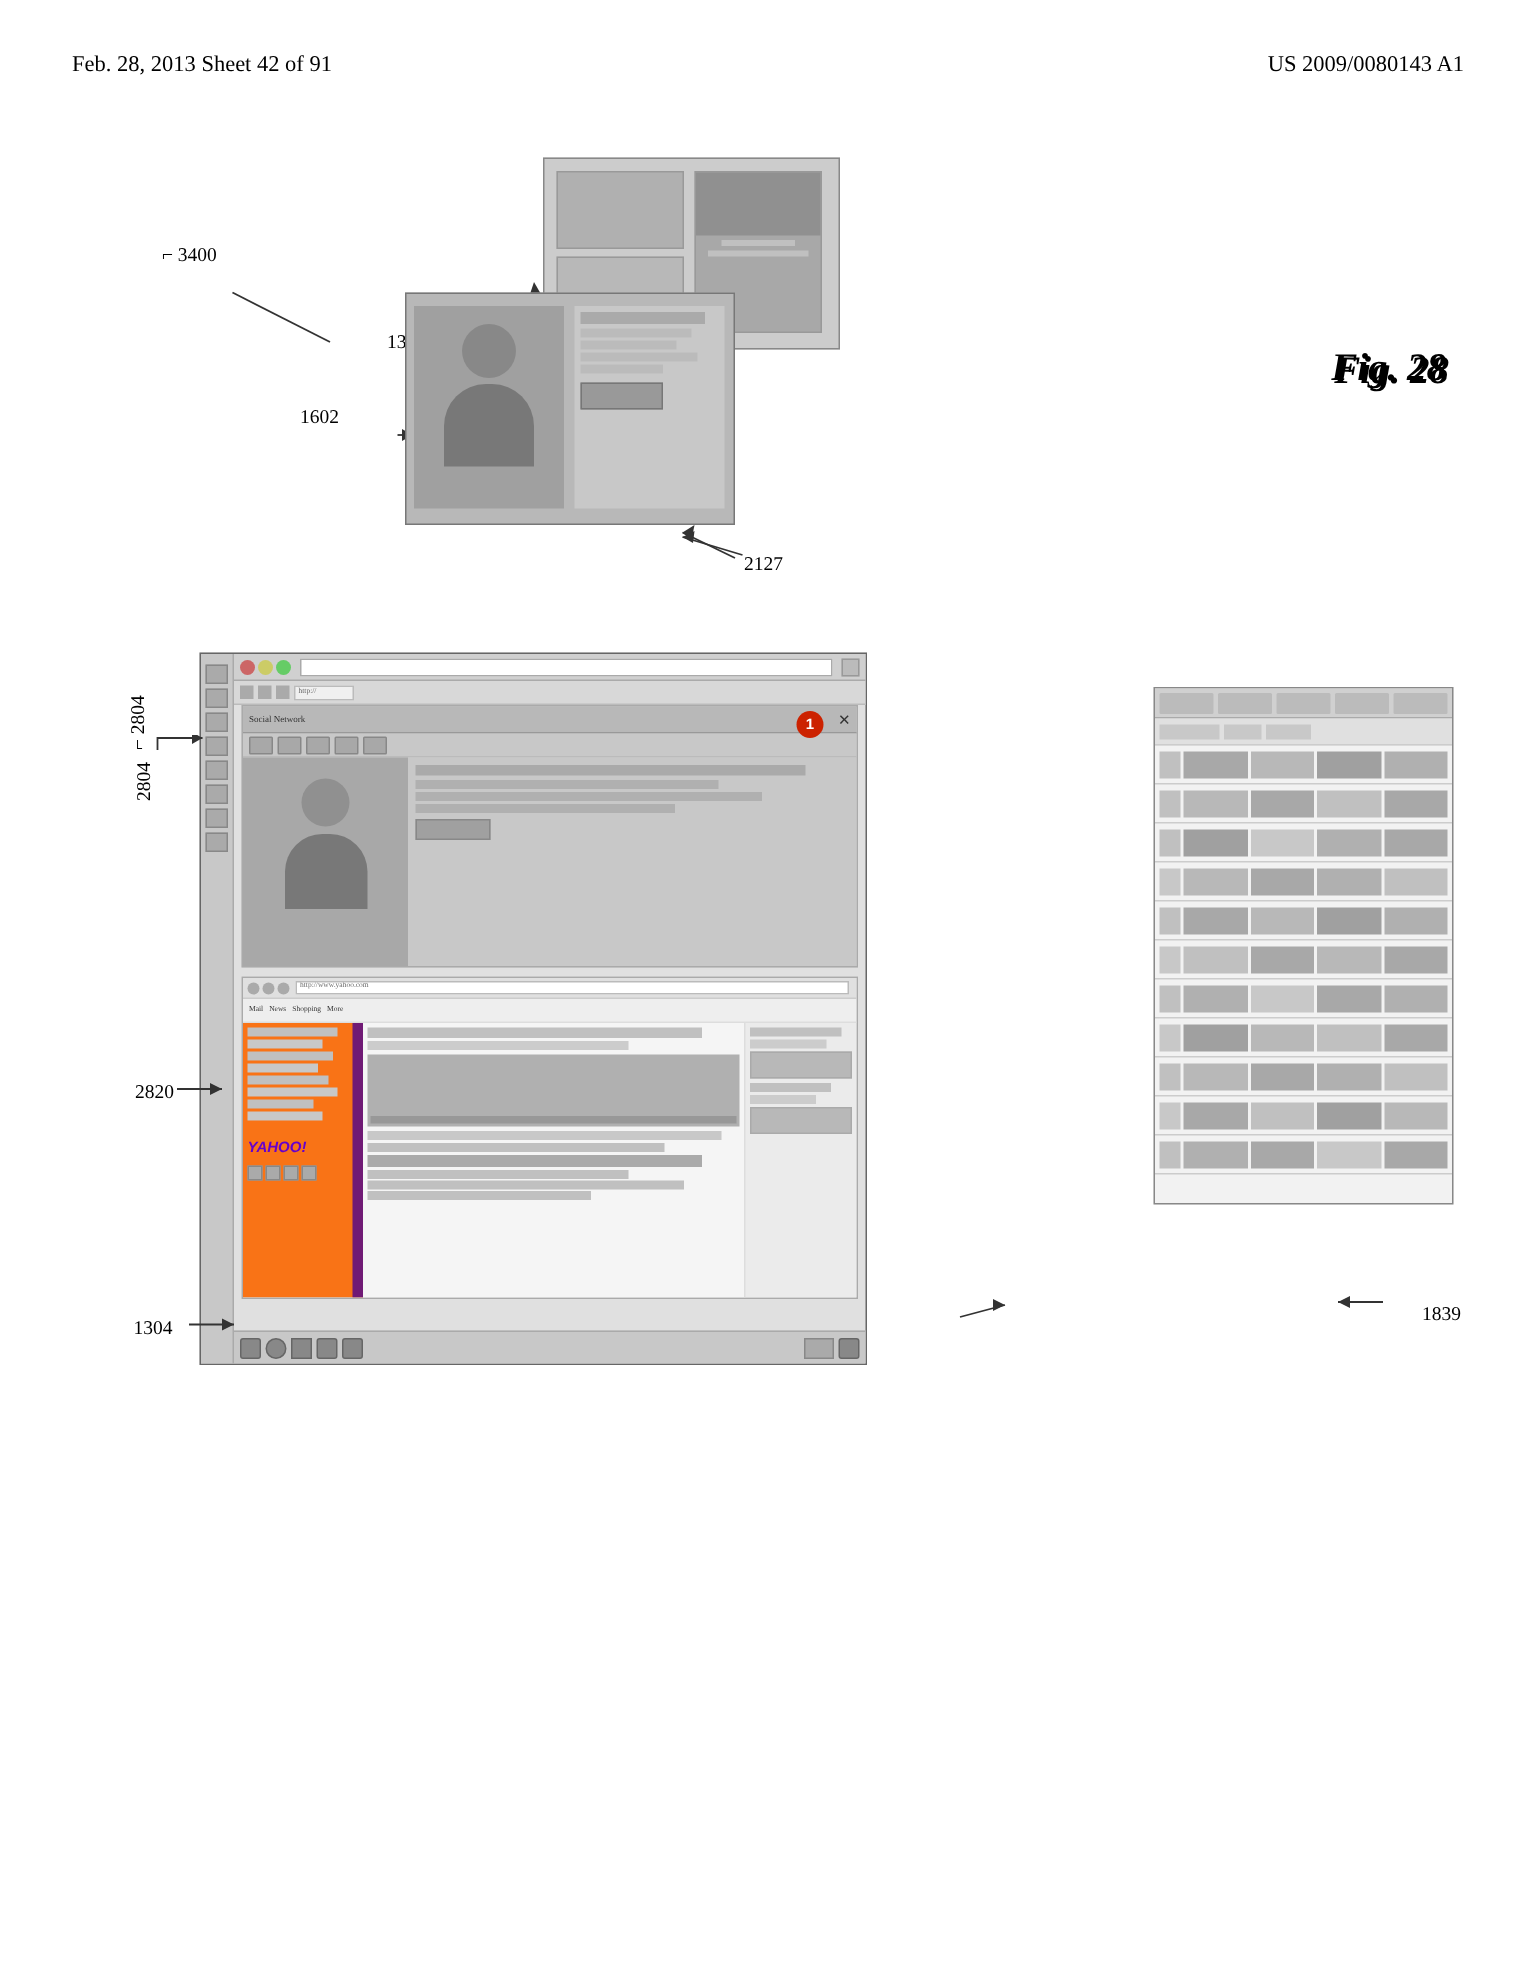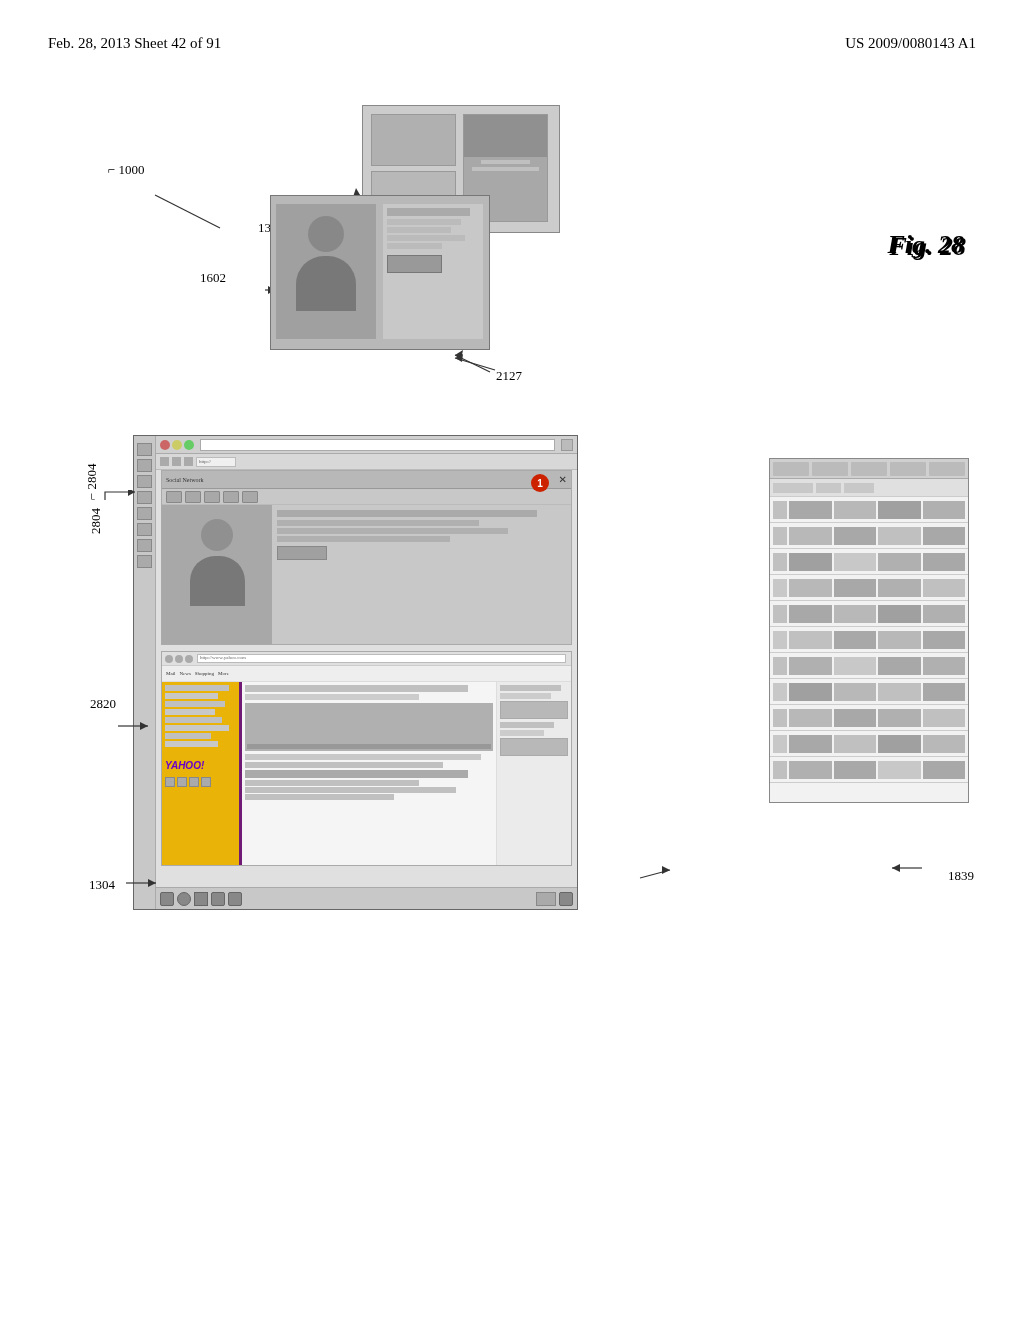--- a/index.html
+++ b/index.html
@@ -88,21 +88,21 @@
   <line x1="155" y1="880" x2="200" y2="876" stroke="#333" stroke-width="1.2"></line>
   <polygon points="200,876 192,872 192,880" fill="#333"></polygon>
 
   <line x1="640" y1="878" x2="670" y2="870" stroke="#333" stroke-width="1.2"></line>
   <polygon points="670,870 662,866 662,874" fill="#333"></polygon>
 </svg>
 
 <div class="fig-label" style="position:absolute; right:60px; top:230px; font-size:26px; font-weight:bold; font-style:italic;">Fig. 28</div>
 
 <div style="position:absolute; top:162px; left:108px; font-size:13px;">
-  <span style="font-size:13px; writing-mode:horizontal-tb;">⌐ 1000</span>
+  <span style="font-size:13px; writing-mode:horizontal-tb;">⌐ 3400</span>
 </div>
 
 <div style="position:absolute; top:105px; left:362px; width:198px; height:128px; background:#cccccc; border:1.5px solid #888;">
 
   <div style="position:absolute; top:8px; left:8px; width:85px; height:52px; background:#b0b0b0; border:1px solid #999;"></div>
   <div style="position:absolute; top:8px; left:100px; width:85px; height:108px; background:#a8a8a8; border:1px solid #999;">
     <div style="width:100%;height:40%;background:#909090;"></div>
     <div style="width:60%;height:4px;background:#c0c0c0;margin:3px auto;"></div>
     <div style="width:80%;height:4px;background:#c0c0c0;margin:2px auto;"></div>
   </div>
@@ -217,21 +217,21 @@
 
       <div style="height:16px;background:#eeeeee;border-bottom:1px solid #ddd;display:flex;align-items:center;padding:0 4px;gap:4px;">
         <span style="font-size:5px;color:#333;">Mail</span>
         <span style="font-size:5px;color:#333;">News</span>
         <span style="font-size:5px;color:#333;">Shopping</span>
         <span style="font-size:5px;color:#333;">More</span>
       </div>
 
       <div style="display:flex;height:calc(100% - 30px);">
 
-        <div style="width:80px;background:#eab308;padding:3px;border-right:3px solid #701a75;">
+        <div style="width:80px;background:#f97316;padding:3px;border-right:7px solid #701a75;">
 
           <div style="height:6px;background:#c0c0c0;width:90%;margin-bottom:2px;"></div>
           <div style="height:6px;background:#c8c8c8;width:75%;margin-bottom:2px;"></div>
           <div style="height:6px;background:#c0c0c0;width:85%;margin-bottom:2px;"></div>
           <div style="height:6px;background:#c8c8c8;width:70%;margin-bottom:2px;"></div>
           <div style="height:6px;background:#c0c0c0;width:80%;margin-bottom:2px;"></div>
           <div style="height:6px;background:#c8c8c8;width:90%;margin-bottom:2px;"></div>
           <div style="height:6px;background:#c0c0c0;width:65%;margin-bottom:2px;"></div>
           <div style="height:6px;background:#c8c8c8;width:75%;margin-bottom:2px;"></div>
 
@@ -287,21 +287,21 @@
 
   </div>
 </div>
 
 <div style="position:absolute; top:508px; left:88px; font-size:13px; writing-mode:vertical-rl; text-orientation:mixed; transform:rotate(180deg);">2804</div>
 <svg style="position:absolute;top:490px;left:100px;width:40px;height:20px;">
   <path d="M 5,10 L 5,2 L 35,2" stroke="#333" stroke-width="1.2" fill="none"></path>
   <polygon points="35,2 28,6 28,-2" fill="#333"></polygon>
 </svg>
 
-<div style="position:absolute; top:696px; left:90px; font-size:13px;">2820</div>
+<div style="position:absolute; top:720px; left:90px; font-size:13px;">2820</div>
 <svg style="position:absolute;top:718px;left:118px;width:40px;height:20px;">
   <line x1="0" y1="8" x2="30" y2="8" stroke="#333" stroke-width="1.2"></line>
   <polygon points="30,8 22,4 22,12" fill="#333"></polygon>
 </svg>
 
 <div style="position:absolute; top:877px; left:89px; font-size:13px;">1304</div>
 <svg style="position:absolute;top:876px;left:126px;width:40px;height:14px;">
   <line x1="0" y1="7" x2="30" y2="7" stroke="#333" stroke-width="1.2"></line>
   <polygon points="30,7 22,3 22,11" fill="#333"></polygon>
 </svg>

